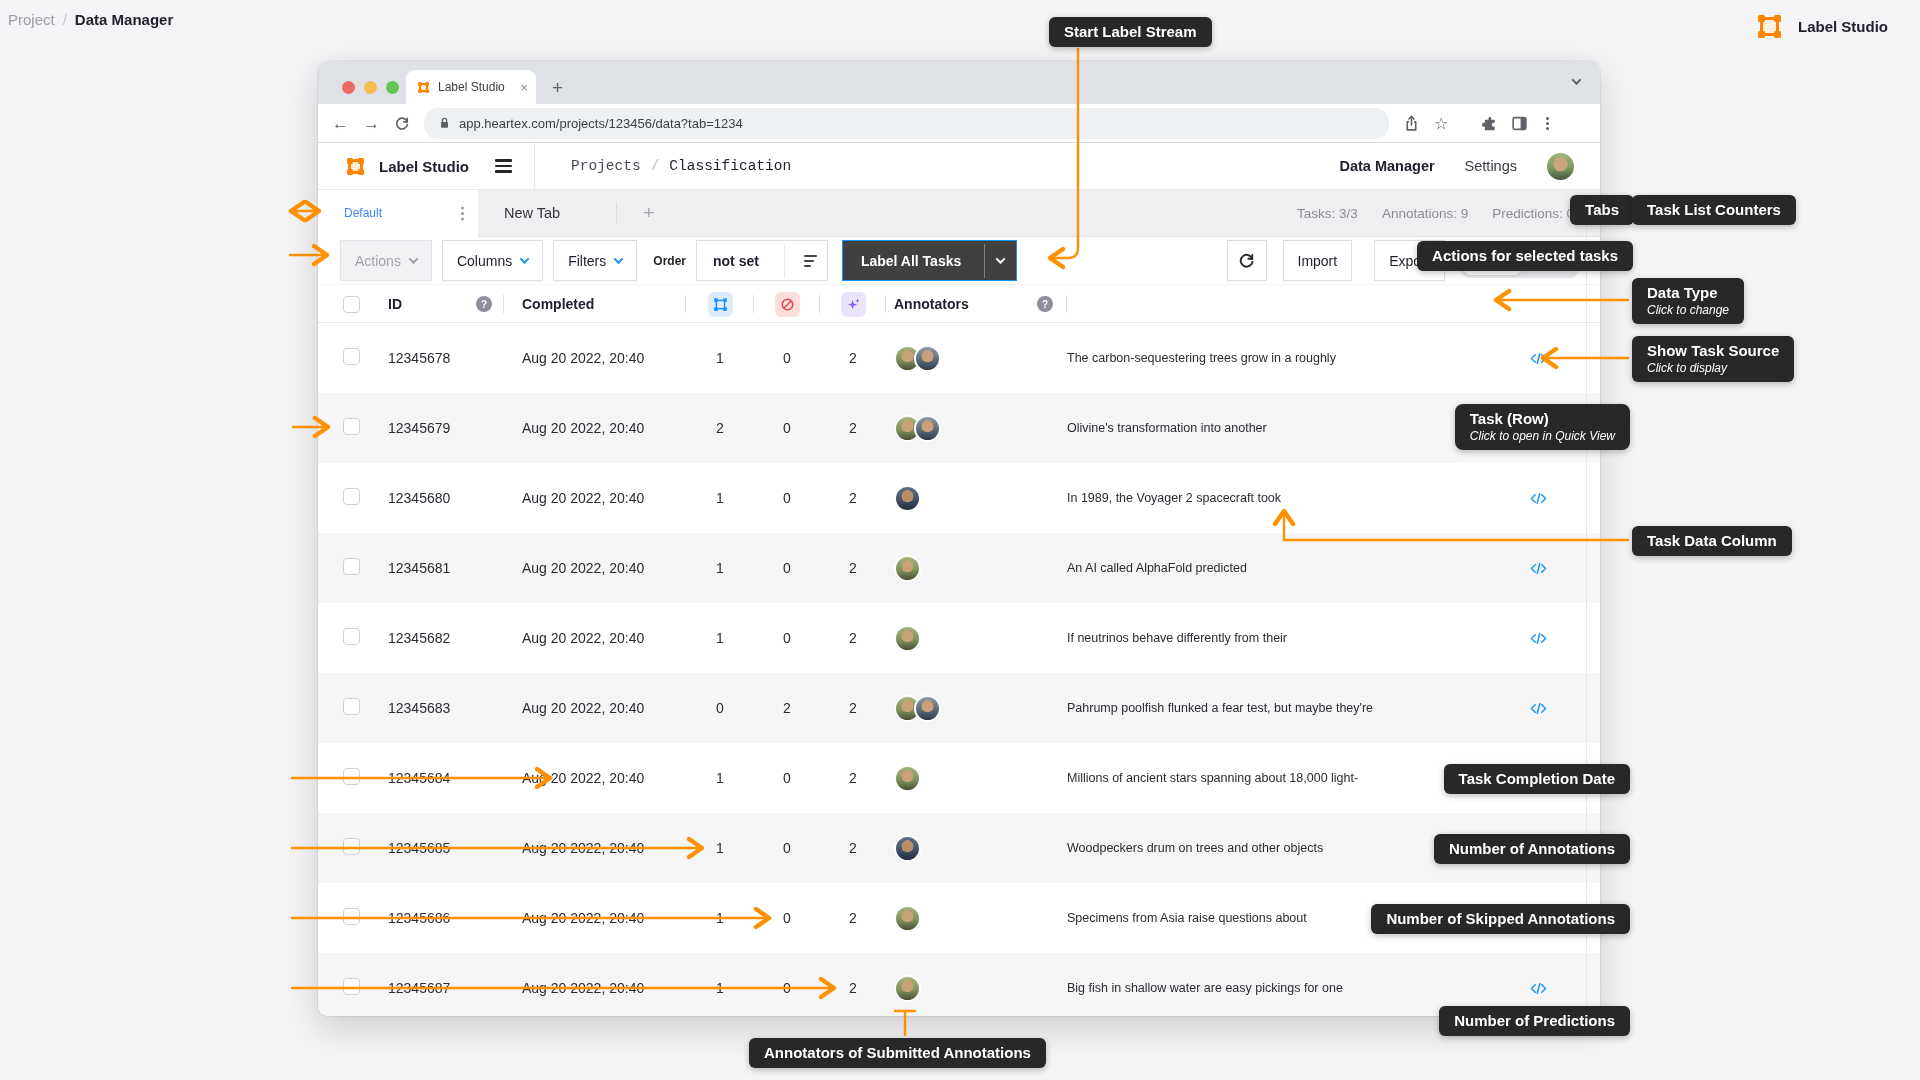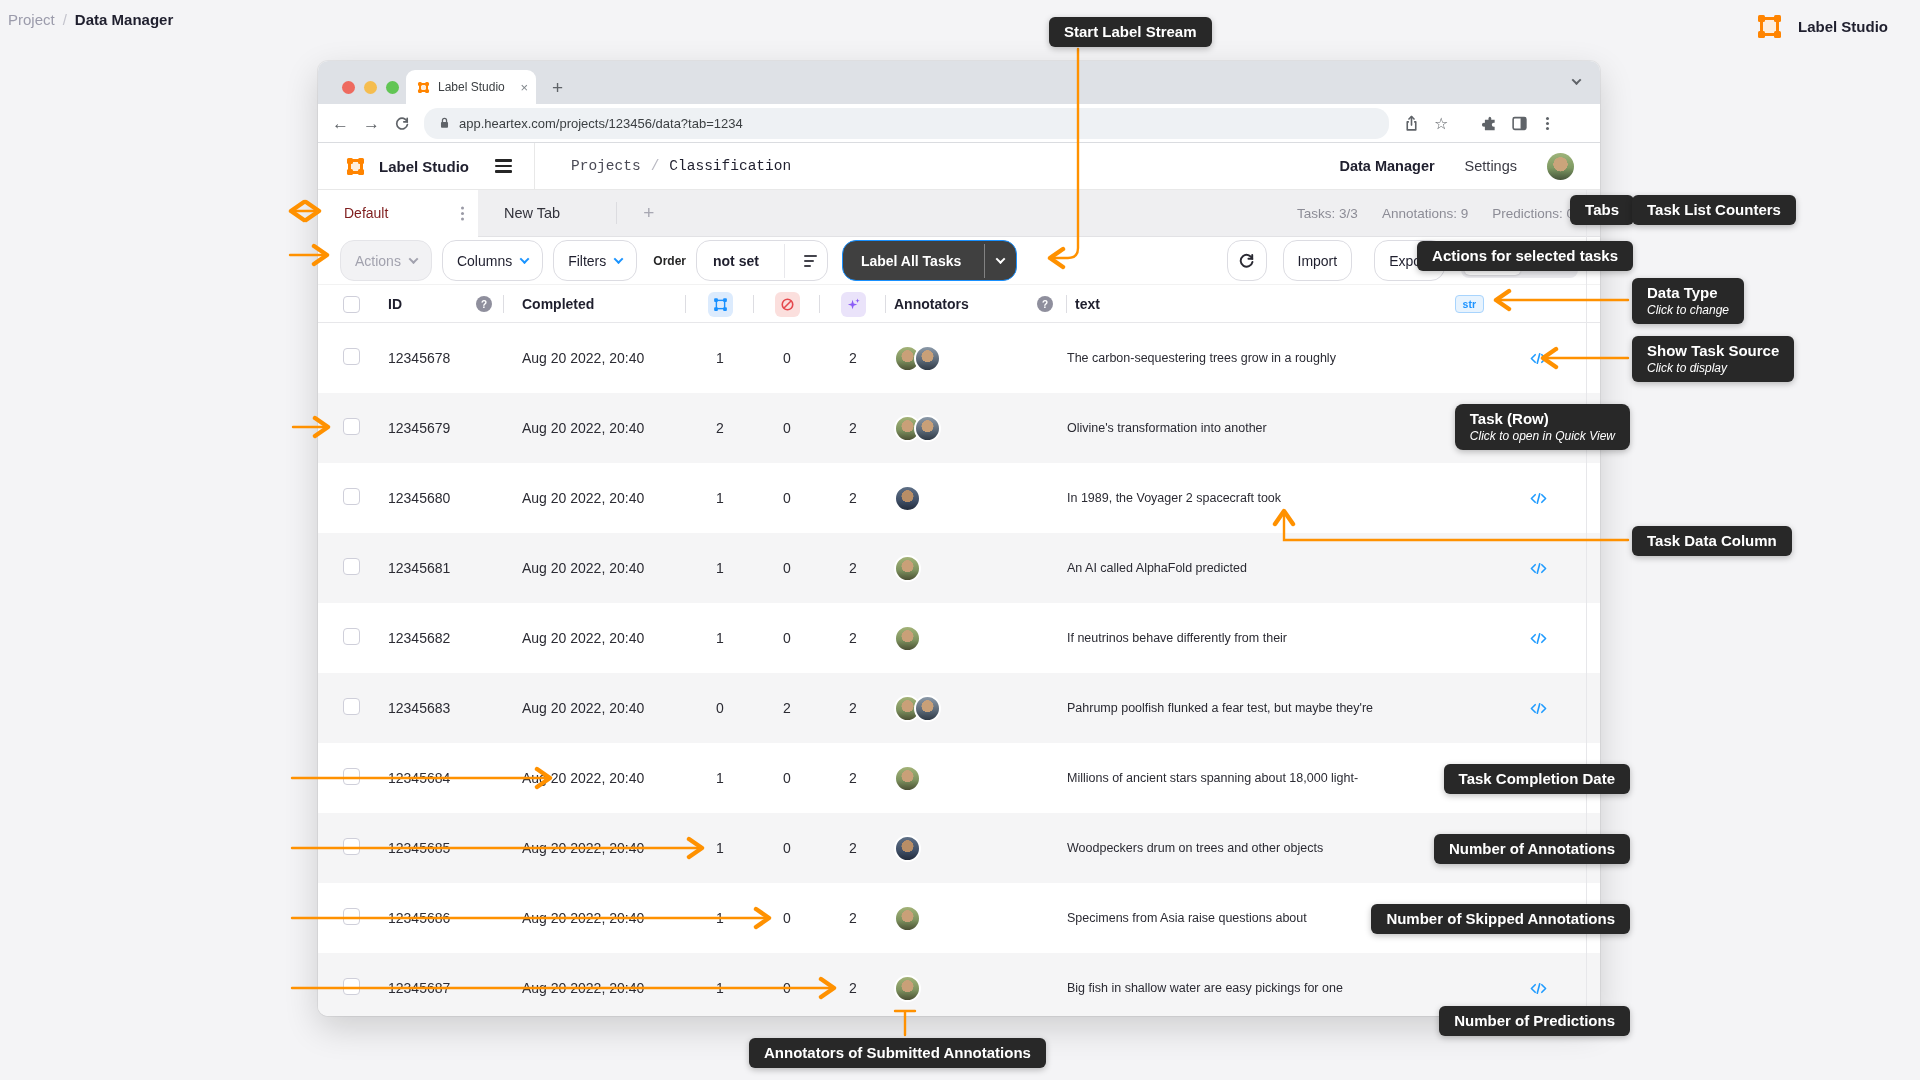--- a/index.html
+++ b/index.html
@@ -74,30 +74,30 @@
   .app-crumbs .s { color:#b9b9c2; }
   .app-crumbs .c { color:#1f1f2e; }
   .app-nav { margin-left:auto; display:flex; align-items:center; gap:30px; }
   .app-nav .lnk { font-size:14.5px; color:#1f1f2e; font-weight:600; }
   .app-nav .lnk.quiet { font-weight:400; color:#3a3a44; }
   .user-avatar { width:27px; height:27px; border-radius:50%;
     background: radial-gradient(circle at 50% 42%, #caa47b 0 34%, rgba(0,0,0,0) 35%), linear-gradient(180deg,#9fb47a 0%,#7e9a63 55%,#46543a 100%); }
 
   
   .dm-tabs { height:47px; background:#efeff1; border-bottom:1px solid #e2e2e5; display:flex; align-items:center; flex:none; padding-right:26px; }
-  .dm-tab-active { width:160px; height:47px; background:#fff; display:flex; align-items:center; padding:0 14px 0 26px; font-size:14px; color:#7f1d1d; font-weight:500; }
+  .dm-tab-active { width:160px; height:47px; background:#fff; display:flex; align-items:center; padding:0 14px 0 26px; font-size:12px; color:#3b82f6; font-weight:500; }
   .dm-tab-active .vdots2 { margin-left:auto; width:3px; height:3px; border-radius:50%; background:#9a9aa6; box-shadow:0 -5.5px 0 #9a9aa6, 0 5.5px 0 #9a9aa6; }
   .dm-tab { padding:0 26px; font-size:14.5px; color:#33333c; }
   .dm-tab-div { width:1px; height:22px; background:#dcdce0; margin-left:30px; }
   .dm-plus { color:#a7a7b2; font-size:19px; padding:0 26px; }
   .dm-counters { margin-left:auto; display:flex; gap:24px; font-size:13.5px; color:#8c8c96; }
 
   
   .dm-toolbar { height:48px; background:#fff; display:flex; align-items:center; padding:0 22px; gap:10px; flex:none; border-bottom:1px solid #f2f2f2; }
-  .btn { height:41px; border-radius:14px; display:flex; align-items:center; gap:9px; font-size:14px; padding:0 14px; background:#fff; border:1px solid #dcdce2; color:#1f1f2e; font-weight:500; }
+  .btn { height:41px; border-radius:0; display:flex; align-items:center; gap:9px; font-size:14px; padding:0 14px; background:#fff; border:1px solid #dcdce2; color:#1f1f2e; font-weight:500; }
   .btn-disabled { background:#f2f2f4; border-color:#e4e4e8; color:#a2a2ae; }
   .btn .bchev { color:#1b94ff; }
   .btn-disabled .bchev { color:#a2a2ae; }
   .order-lbl { font-size:12px; font-weight:700; margin-left:6px; }
   .btn-order { padding:0; overflow:hidden; }
   .btn-order .ov { padding:0 16px; font-weight:700; }
   .btn-order .osep { width:1px; height:34px; background:#e8e8ec; }
   .btn-order .oic { padding:0 10px; display:flex; flex-direction:column; gap:3px; align-items:flex-start; }
   .btn-order .oic i { height:2px; background:#44444c; border-radius:1px; display:block; }
   .btn-primary { background:#404040; border-color:#1890ff; color:#fff; font-weight:700; padding:0; margin-left:4px; }
@@ -366,24 +366,20 @@
         <svg width="15" height="15" viewBox="0 0 16 16" fill="#8b5cf6">
             <path d="M7 3 L8.2 6.8 L12 8 L8.2 9.2 L7 13 L5.8 9.2 L2 8 L5.8 6.8 Z"></path>
             <path d="M12.3 1.6 l.65 1.75 1.75.65 -1.75.65 -.65 1.75 -.65 -1.75 -1.75 -.65 1.75 -.65 Z"></path>
           </svg>
       </span>
     </span>
     <span class="hcell bord hc-pad">
       <span>Annotators</span>
       <span class="qm qm-ann">?</span>
     </span>
-    <span class="hcell hc-pad">
-      <span>text</span>
-      <span class="badge-str">str</span>
-    </span>
     <span class="hcell"></span>
   </div>
 
   <div class="tbl-rows">
       <div class="tgrid trow">
     <span class="cell"><span class="checkbox"></span></span>
     <span class="cell c-id">12345678</span>
     <span class="cell c-date">Aug 20 2022, 20:40</span>
     <span class="cell c-num">1</span>
     <span class="cell c-num">0</span>

